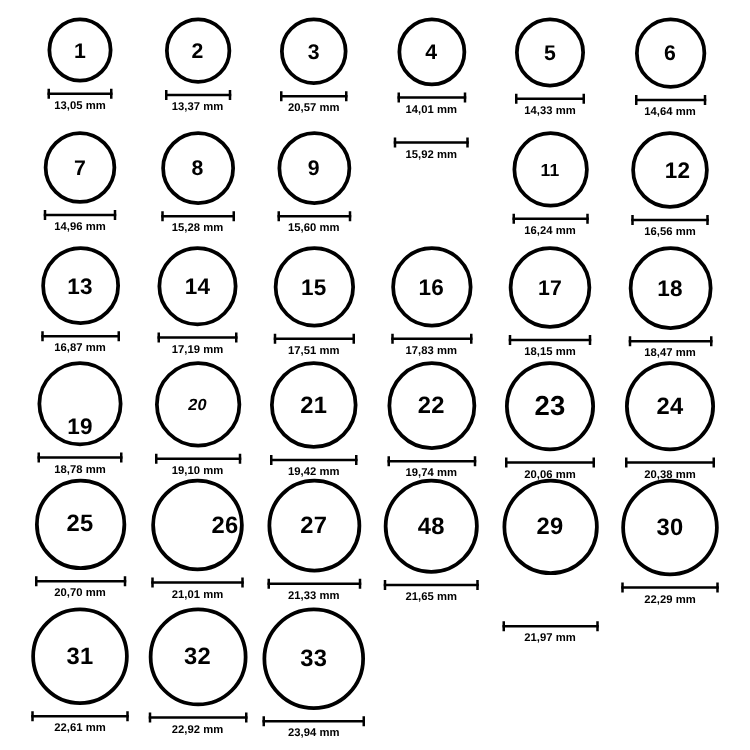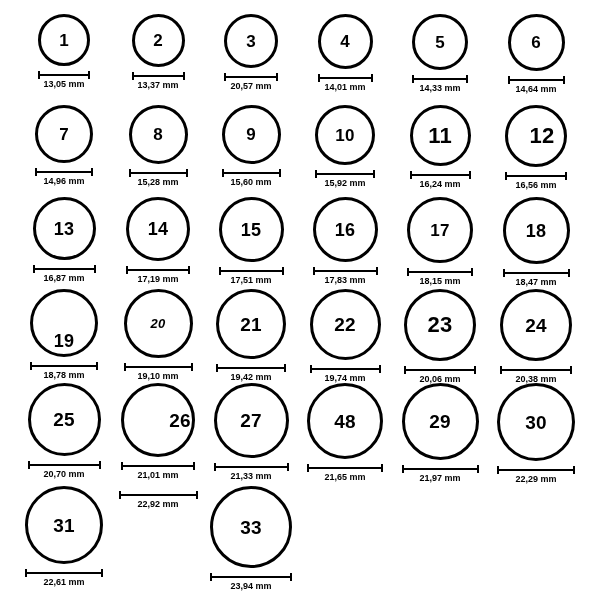--- a/index.html
+++ b/index.html
@@ -191,48 +191,45 @@
       <div class="dimension">
         <div class="dim-bar" style="width: 59px;">
           <div class="dim-line"></div>
           <div class="dim-tick left"></div>
           <div class="dim-tick right"></div>
         </div>
         <div class="dim-text">15,60 mm</div>
       </div>
     </div>
     <div class="cell" style="left: 300px; top: 105px; width: 90px;">
-      <div class="ring" style="width: 60px; height: 60px;">
-        <span class="ring-label" style="font-size: 17px;">10</span>
-      </div>
       <div class="dimension">
         <div class="dim-bar" style="width: 60px;">
           <div class="dim-line"></div>
           <div class="dim-tick left"></div>
           <div class="dim-tick right"></div>
         </div>
         <div class="dim-text">15,92 mm</div>
       </div>
     </div>
     <div class="cell" style="left: 395px; top: 105px; width: 90px;">
       <div class="ring" style="width: 61px; height: 61px;">
-        <span class="ring-label" style="font-size: 22px;">11</span>
+        <span class="ring-label" style="font-size: 14px;">11</span>
       </div>
       <div class="dimension">
         <div class="dim-bar" style="width: 61px;">
           <div class="dim-line"></div>
           <div class="dim-tick left"></div>
           <div class="dim-tick right"></div>
         </div>
         <div class="dim-text">16,24 mm</div>
       </div>
     </div>
     <div class="cell" style="left: 491px; top: 105px; width: 90px;">
       <div class="ring" style="width: 62px; height: 62px;">
-        <span class="ring-label" style="font-size: 22px; margin-left: 12px;">12</span>
+        <span class="ring-label" style="font-size: 18px; margin-left: 12px;">12</span>
       </div>
       <div class="dimension">
         <div class="dim-bar" style="width: 62px;">
           <div class="dim-line"></div>
           <div class="dim-tick left"></div>
           <div class="dim-tick right"></div>
         </div>
         <div class="dim-text">16,56 mm</div>
       </div>
     </div>
@@ -437,21 +434,21 @@
       </div>
       <div class="dimension">
         <div class="dim-bar" style="width: 76px;">
           <div class="dim-line"></div>
           <div class="dim-tick left"></div>
           <div class="dim-tick right"></div>
         </div>
         <div class="dim-text">21,65 mm</div>
       </div>
     </div>
-    <div class="cell" style="left: 395px; top: 383px; width: 90px;">
+    <div class="cell" style="left: 395px; top: 383px; width: 90px; gap: 32px;">
       <div class="ring" style="width: 77px; height: 77px;">
         <span class="ring-label" style="font-size: 19px;">29</span>
       </div>
       <div class="dimension">
         <div class="dim-bar" style="width: 77px;">
           <div class="dim-line"></div>
           <div class="dim-tick left"></div>
           <div class="dim-tick right"></div>
         </div>
         <div class="dim-text">21,97 mm</div>
@@ -477,20 +474,23 @@
       <div class="dimension">
         <div class="dim-bar" style="width: 78px;">
           <div class="dim-line"></div>
           <div class="dim-tick left"></div>
           <div class="dim-tick right"></div>
         </div>
         <div class="dim-text">22,61 mm</div>
       </div>
     </div>
     <div class="cell" style="left: 113px; top: 486px; width: 90px;">
+      <div class="ring" style="width: 79px; height: 79px;">
+        <span class="ring-label" style="font-size: 19px;">32</span>
+      </div>
       <div class="dimension">
         <div class="dim-bar" style="width: 79px;">
           <div class="dim-line"></div>
           <div class="dim-tick left"></div>
           <div class="dim-tick right"></div>
         </div>
         <div class="dim-text">22,92 mm</div>
       </div>
     </div>
     <div class="cell" style="left: 206px; top: 486px; width: 90px;">

